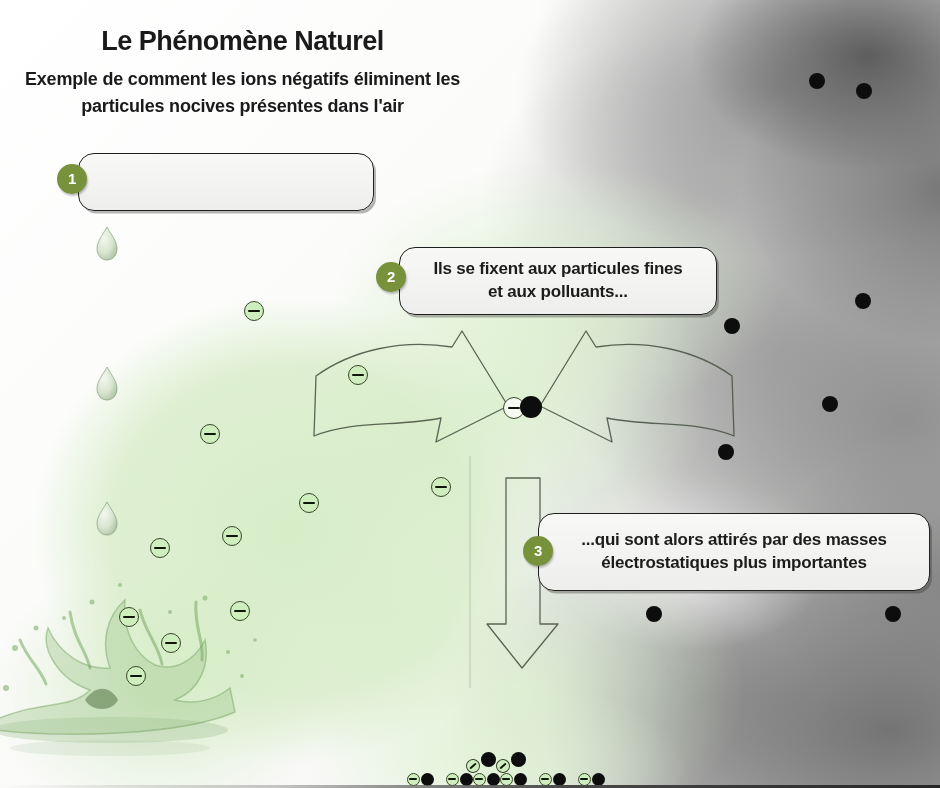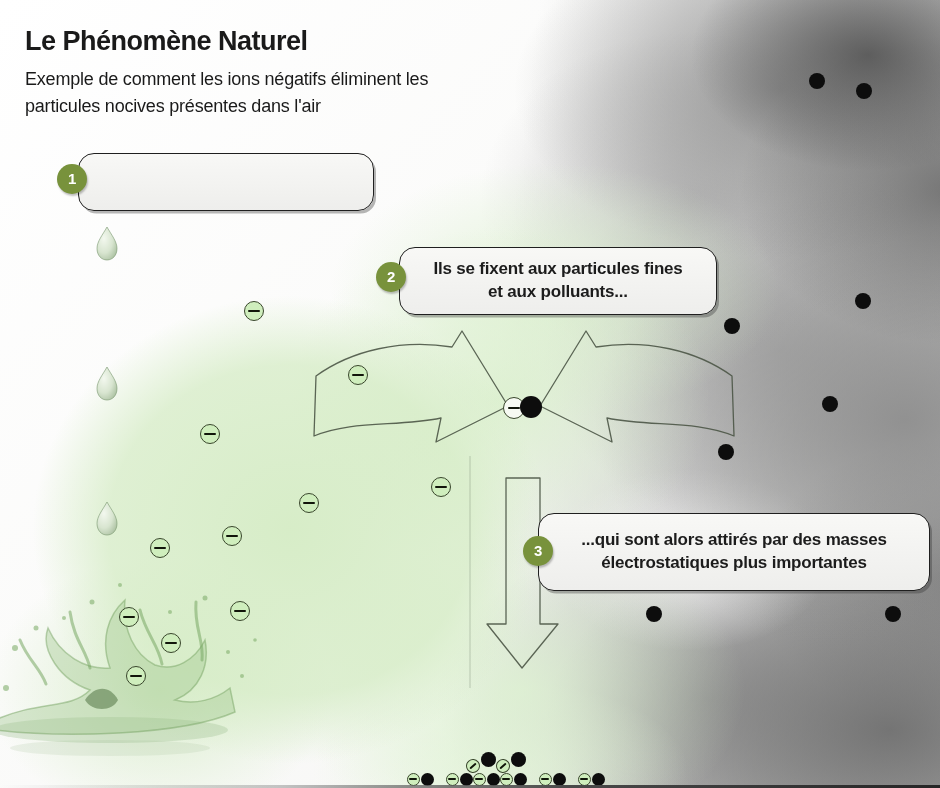--- a/index.html
+++ b/index.html
@@ -38,23 +38,23 @@
       radial-gradient(ellipse 330px 300px at 290px 530px, rgba(213,236,197,.95), rgba(213,236,197,.75) 55%, rgba(213,236,197,0) 78%),
       radial-gradient(ellipse 280px 230px at 500px 400px, rgba(217,239,203,.85), rgba(217,239,203,0) 75%),
       radial-gradient(ellipse 300px 170px at 555px 290px, rgba(219,240,206,.80), rgba(219,240,206,0) 75%),
       radial-gradient(ellipse 300px 210px at 520px 690px, rgba(222,242,210,.85), rgba(222,242,210,0) 75%),
       radial-gradient(ellipse 220px 170px at 160px 690px, rgba(214,236,199,.90), rgba(214,236,199,0) 78%),
       radial-gradient(ellipse 250px 120px at 500px 770px, rgba(228,244,218,.85), rgba(228,244,218,0) 75%);
   }
   .scene-svg{position:absolute;inset:0;z-index:2;}
   #scene-items{position:absolute;inset:0;z-index:3;pointer-events:none;}
   
-  .hdr{position:absolute;left:25px;top:26px;z-index:4;color:#1a1a1a;}
+  .hdr{position:absolute;left:25px;top:26px;z-index:4;color:#1a1a1a;text-align:center;}
   .hdr h1{margin:0;font-size:27px;font-weight:bold;letter-spacing:-0.5px;}
-  .hdr p{margin:9px 0 0 0;font-size:18px;font-weight:normal;line-height:1.5;white-space:pre-line;max-width:500px;letter-spacing:-0.2px;}
+  .hdr p{margin:9px 0 0 0;font-size:18px;font-weight:bold;line-height:1.5;white-space:pre-line;max-width:500px;letter-spacing:-0.2px;}
   
   .step-box{
     position:absolute;z-index:4;
     background:linear-gradient(180deg,#f8f8f6,#eeeeec);
     border:1.6px solid var(--box-border);border-radius:16px;
     display:flex;align-items:center;justify-content:center;text-align:center;
     font-weight:bold;color:#1c1c1c;font-size:17px;line-height:1.35;
     letter-spacing:-0.2px;white-space:pre-line;
     box-shadow:2.5px 3px 0 -0.5px rgba(50,50,50,.35);
     box-sizing:border-box;padding:6px 12px;

